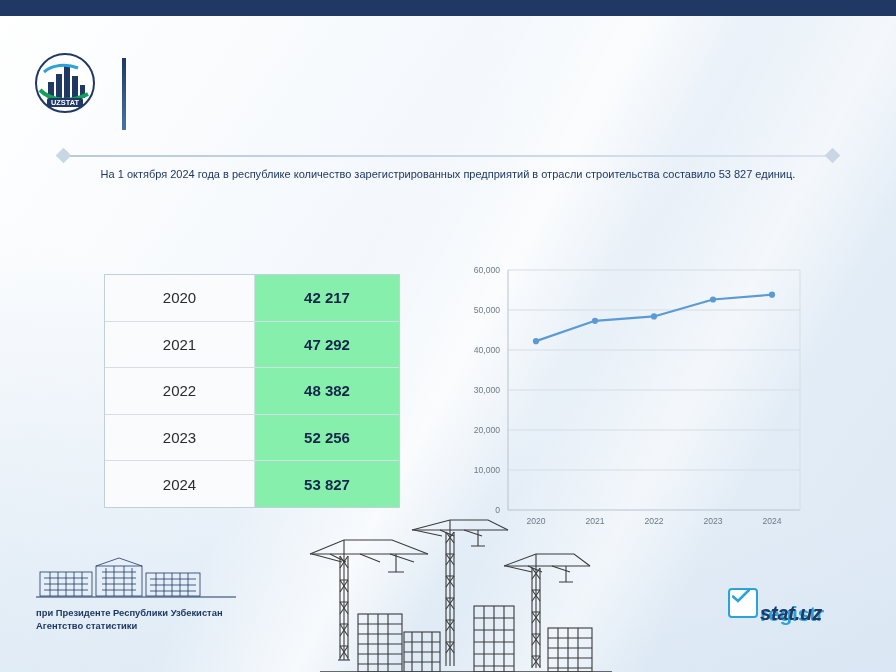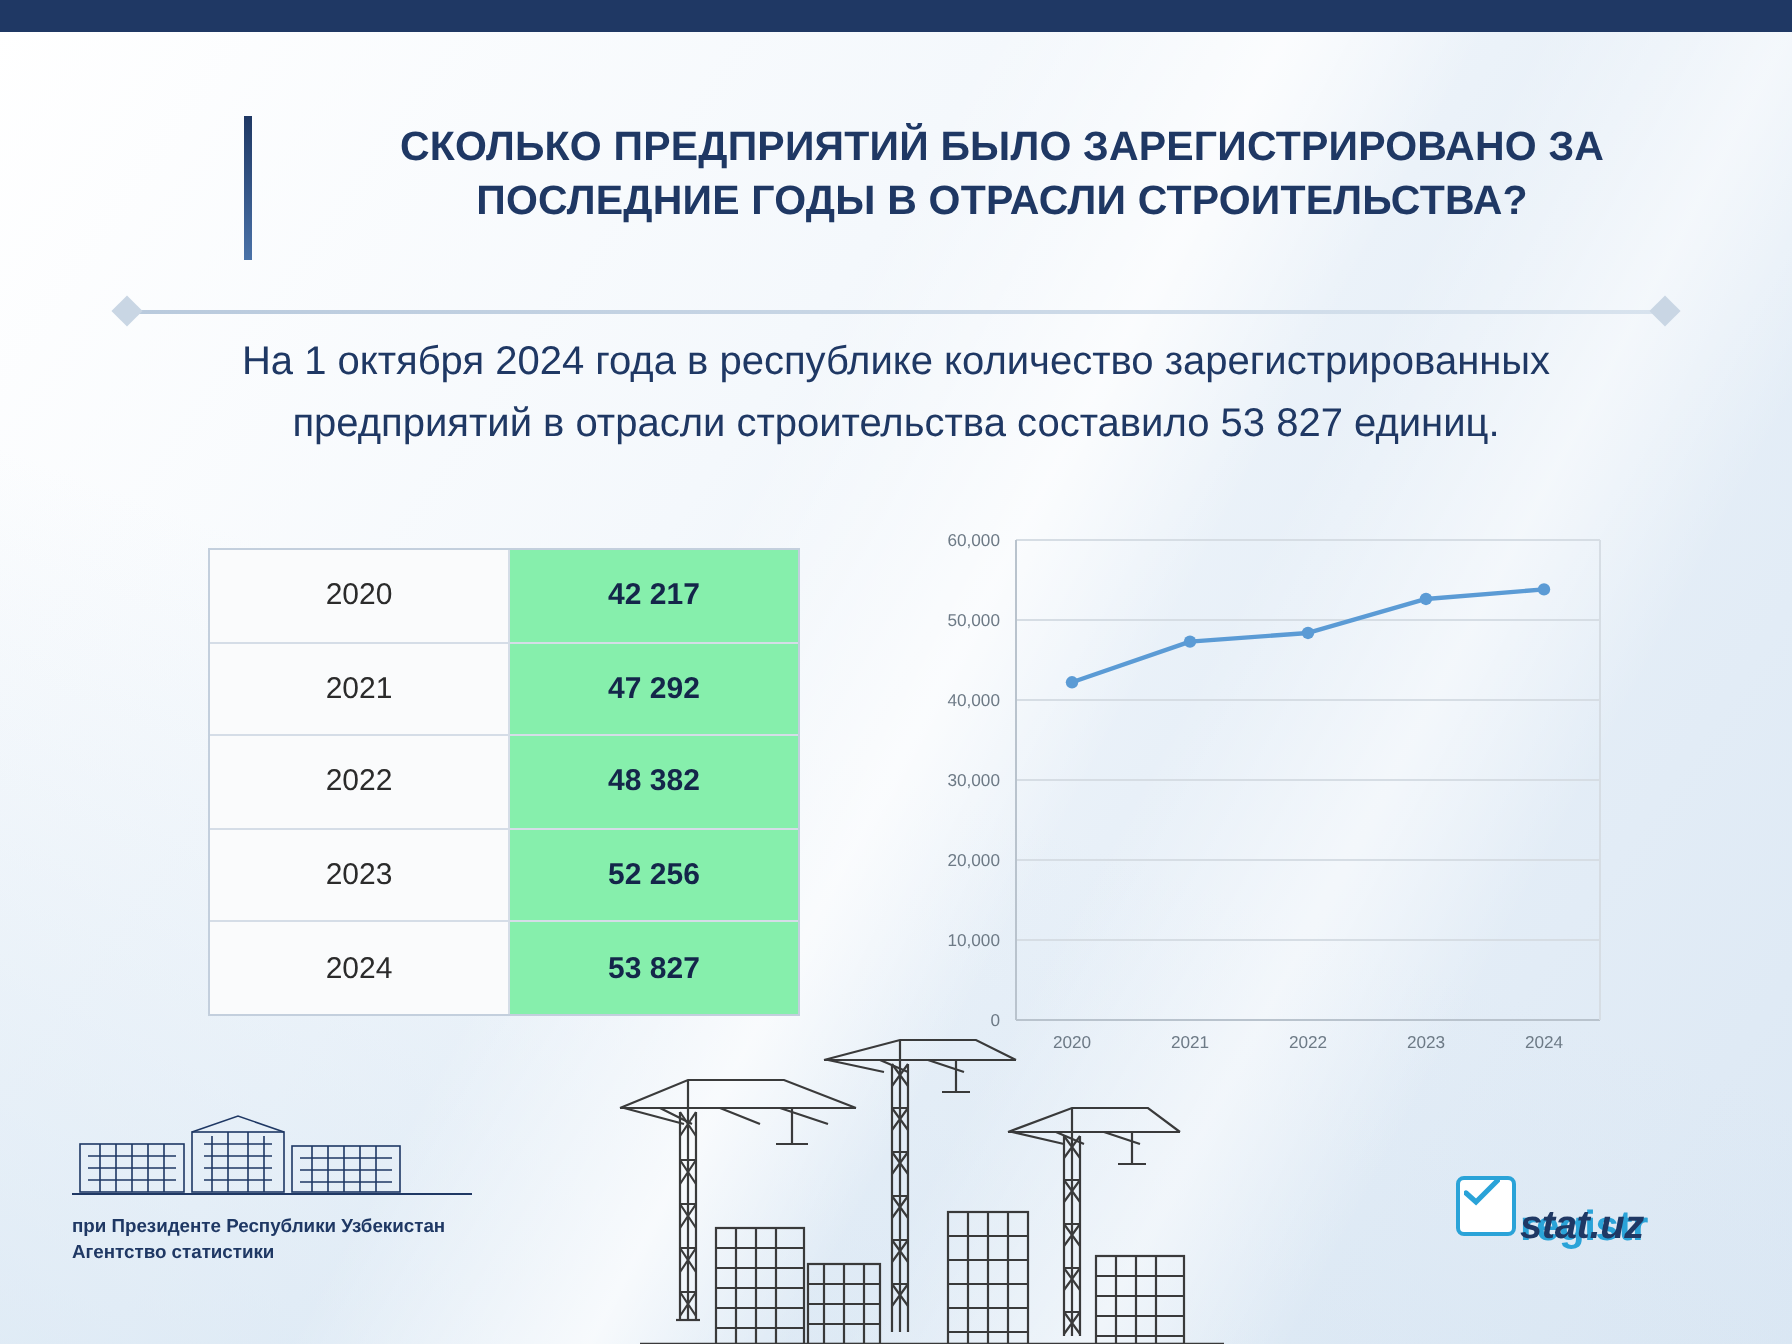--- a/index.html
+++ b/index.html
@@ -86,21 +86,21 @@
   }
   .diamond.left { left: 58px; }
   .diamond.right { left: 827px; }
 
   .intro {
     position: absolute;
     left: 88px; top: 166px;
     width: 720px;
     text-align: center;
     color: #1f3864;
-    font-size: 20px;
+    font-size: 11px;
     line-height: 1.55;
   }
   .subtitle {
     position: absolute;
     left: 88px; top: 220px;
     width: 720px;
     text-align: center;
     color: #14264a;
     font-size: 14.6px;
     font-weight: bold;
@@ -216,23 +216,39 @@
 </style>
 </head>
 <body>
 
 <div class="page">
   <div class="sheen"></div>
 
   <div class="topbar"></div>
 
   <div class="header">
+    <div class="logo">
+      <svg viewBox="0 0 82 62" width="82" height="62">
+        <circle cx="41" cy="31" r="29" fill="#ffffff" stroke="#1f3864" stroke-width="2"></circle>
+        <path d="M12 31a29 29 0 0 1 58 0a29 29 0 0 1-58 0" fill="none" stroke="#2aa3d8" stroke-width="0"></path>
+        <g>
+          <rect x="24" y="30" width="6" height="16" fill="#1f3864"></rect>
+          <rect x="32" y="22" width="6" height="24" fill="#1f3864"></rect>
+          <rect x="40" y="14" width="6" height="32" fill="#1f3864"></rect>
+          <rect x="48" y="24" width="6" height="22" fill="#1f3864"></rect>
+          <rect x="56" y="33" width="5" height="13" fill="#1f3864"></rect>
+        </g>
+        <path d="M16 38c10 10 28 14 48 4" fill="none" stroke="#15a05a" stroke-width="4"></path>
+        <path d="M20 20c8-7 22-9 34-4" fill="none" stroke="#2aa3d8" stroke-width="3"></path>
+        <rect x="23" y="46" width="36" height="9" rx="2" fill="#1f3864"></rect>
+        <text x="41" y="53" text-anchor="middle" font-family="Liberation Sans, sans-serif" font-size="7.4" font-weight="bold" fill="#ffffff">UZSTAT</text>
+      </svg>
+    </div>
 
     <div class="title-rule"></div>
-    <div class="title">СКОЛЬКО ПРЕДПРИЯТИЙ БЫЛО ЗАРЕГИСТРИРОВАНО ЗА ПОСЛЕДНИЕ ГОДЫ В ОТРАСЛИ СТРОИТЕЛЬСТВА?</div>
   </div>
 
   <div class="divider-wrap">
     <div class="divider-line"></div>
     <div class="diamond left"></div>
     <div class="diamond right"></div>
   </div>
 
   <div class="intro">На 1 октября 2024 года в республике количество зарегистрированных предприятий в отрасли строительства составило 53 827 единиц.</div>
 

